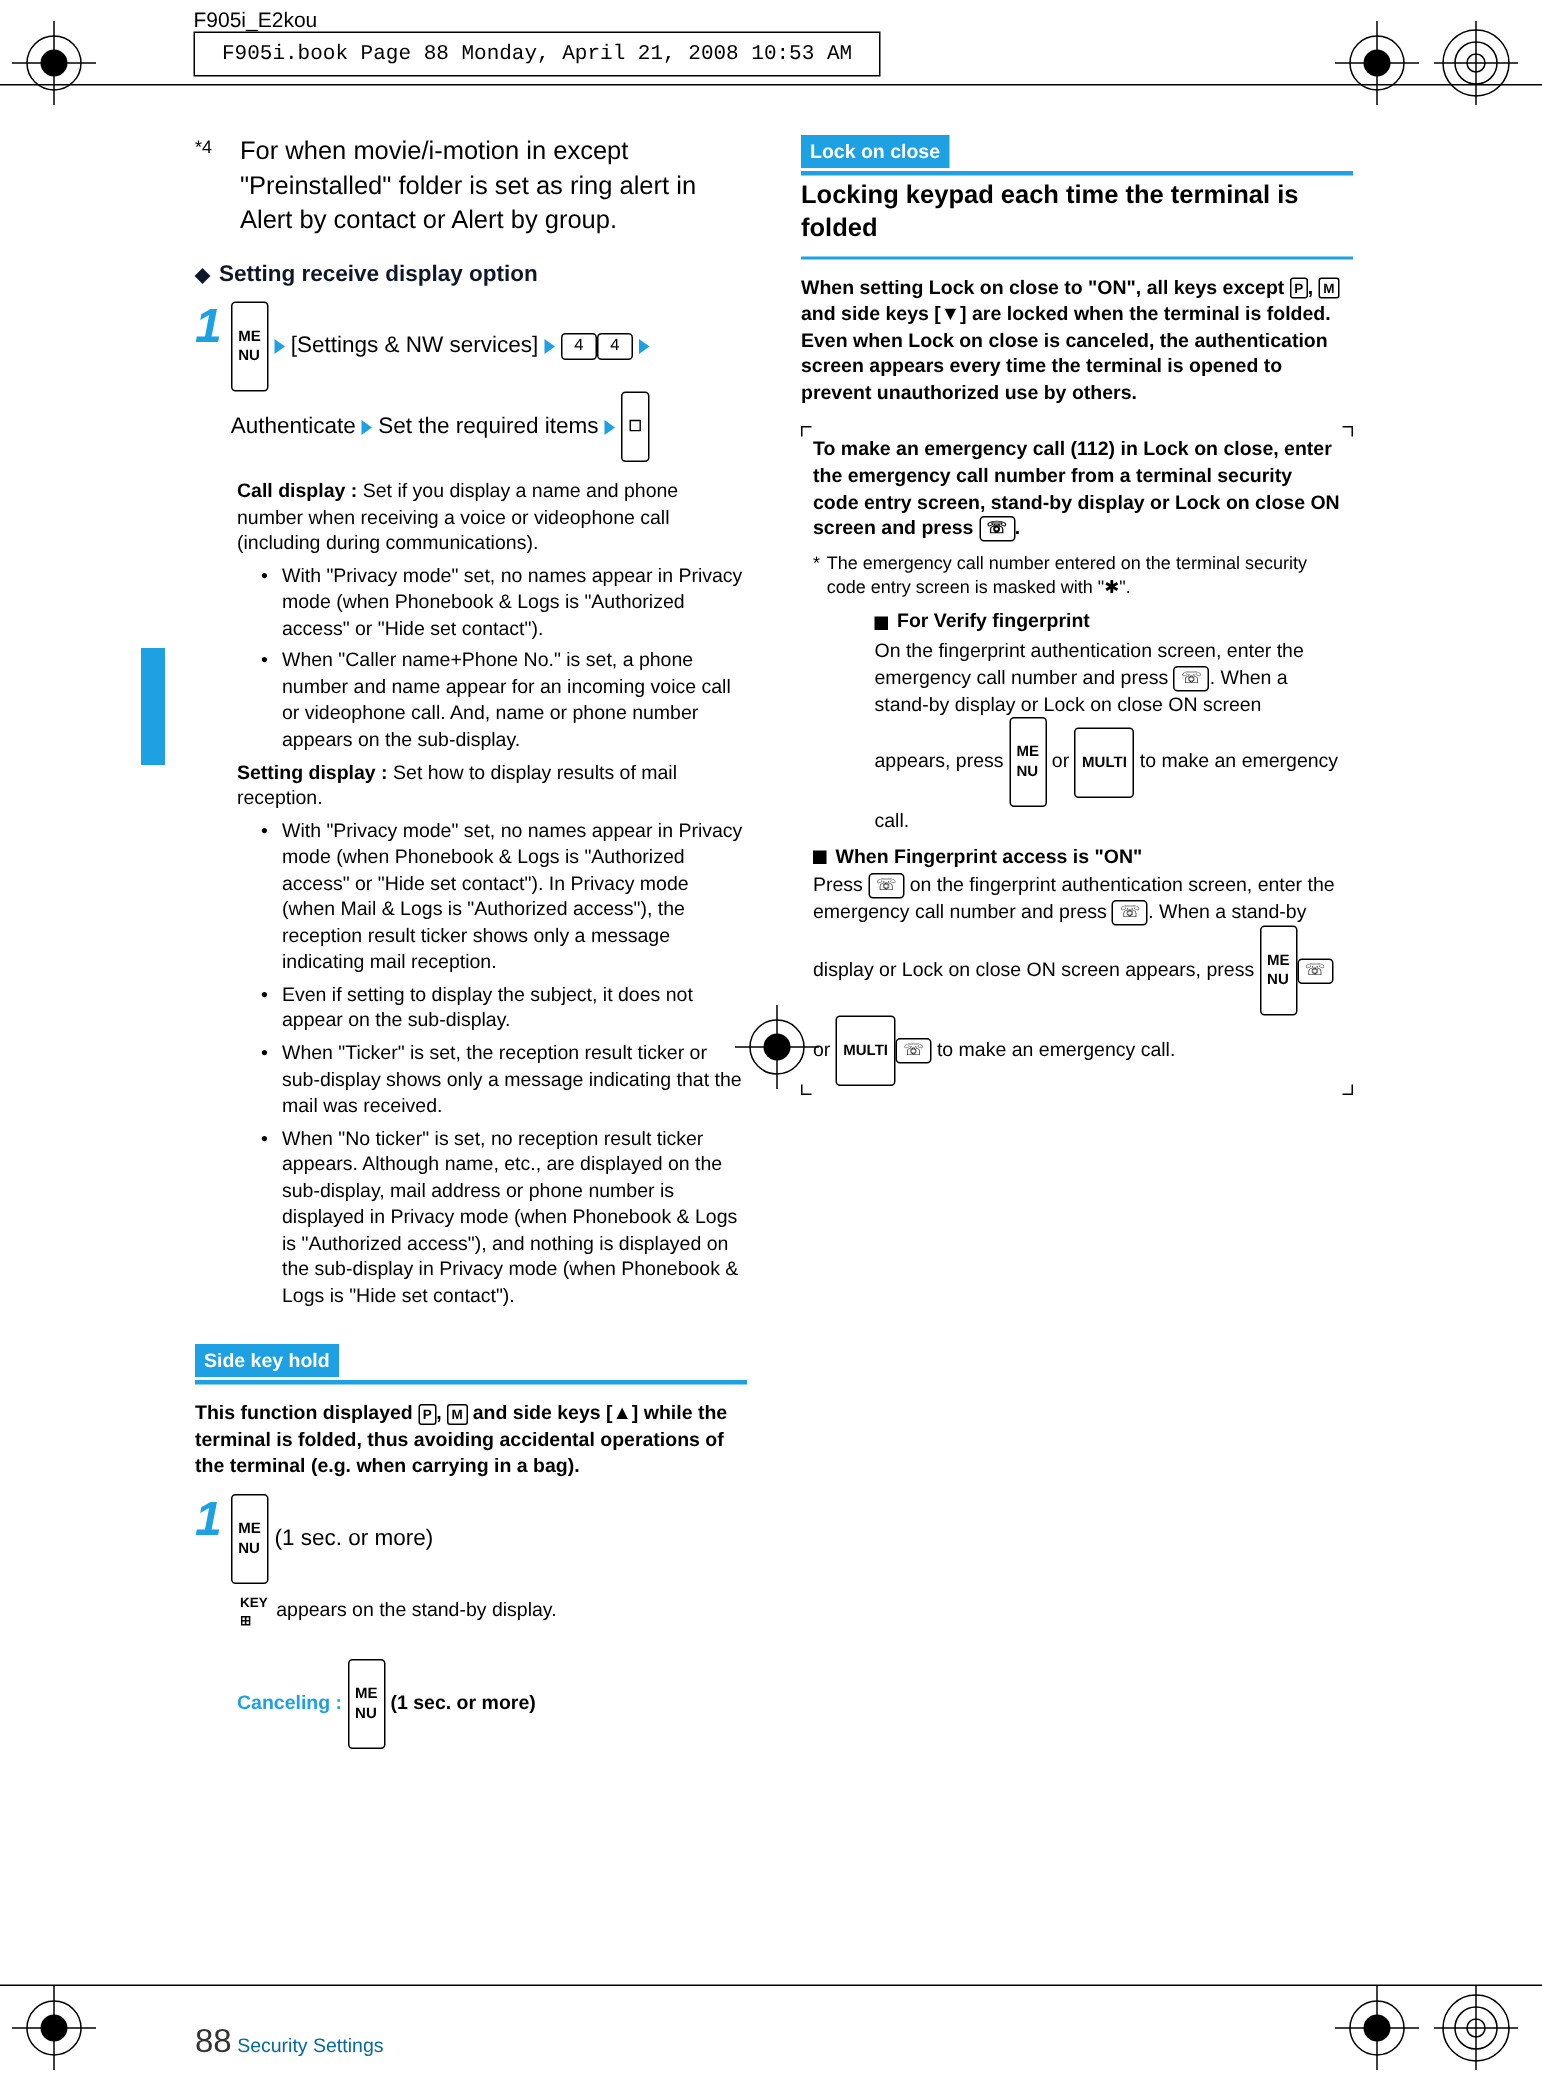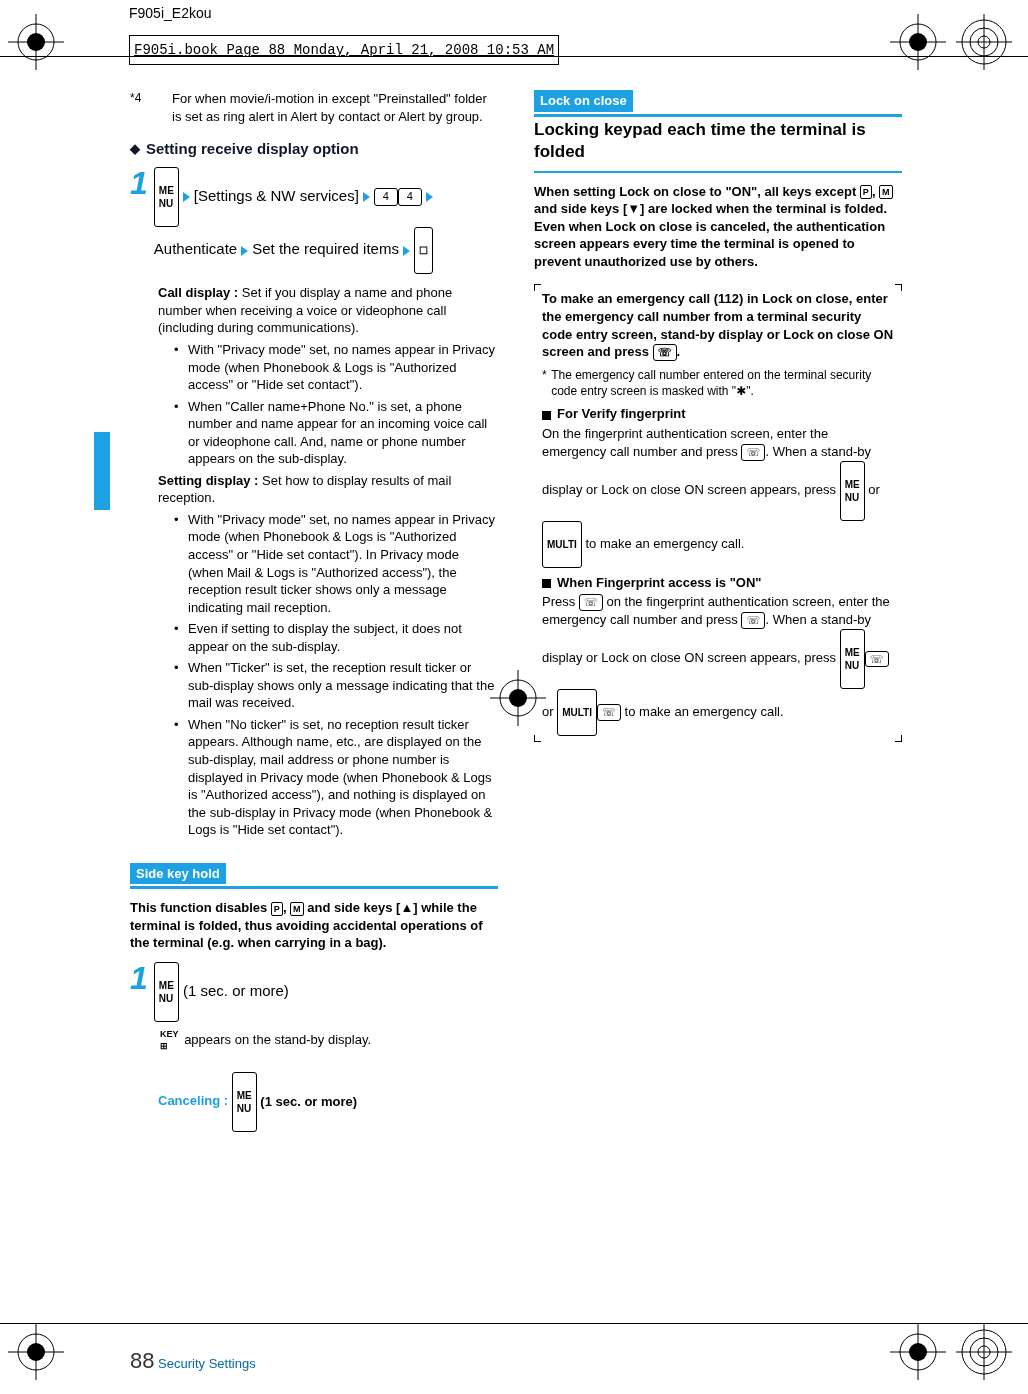--- a/index.html
+++ b/index.html
@@ -6,21 +6,21 @@
     margin: 0;
     padding: 0;
     width: 1028px;
     height: 1394px;
     font-family: Arial, Helvetica, sans-serif;
     color: #000;
     position: relative;
     background: #fff;
   }
   .header-block { position:absolute; top:5px; left:129px; font-size:14px; }
-  .book-info-box { border:1px solid #000; padding:6px 4px; font-family: "Courier New", monospace; font-size:14px; margin-top:14px; display:inline-block;text-decoration:underline; }
+  .book-info-box { border:1px solid #000; padding:6px 18px; font-family: "Courier New", monospace; font-size:14px; margin-top:0; display:inline-block; }
   .content { position:absolute; top:90px; left:130px; width:773px; display:flex; gap:36px; }
   .col { width:368px; font-size:13px; line-height:1.35; }
   .col-right { width:368px; font-size:13px; line-height:1.35; }
   .diamond-head { color:#0f172a; font-weight:bold; font-size:15px; margin:14px 0 8px 0; display:flex; align-items:center; }
   .diamond-head::before { content:"◆"; margin-right:6px; font-size:13px; }
   .step-num { color:#1ea1e3; font-size:32px; font-weight:bold; font-style:italic; vertical-align:top; margin-right:6px; line-height:1; }
   .step-row { display:flex; align-items:flex-start; margin-top:4px; }
   .step-body { font-size:15px; line-height:1.45; }
   .key-box { display:inline-block; border:1px solid #000; border-radius:3px; padding:16px 4px; font-size:10px; font-weight:bold; vertical-align:middle; line-height:1.3; background:#fff; font-family:Arial; }
   .key-phone { display:inline-block; border:1px solid #000; border-radius:3px; width:22px; text-align:center; font-size:11px; vertical-align:middle; }
@@ -95,21 +95,21 @@
   <div>F905i_E2kou</div>
   <div class="book-info-box">F905i.book  Page 88  Monday, April 21, 2008  10:53 AM</div>
 </div>
 <div style="position:absolute;top:56px;left:0;width:100%;border-top:1px solid #000;"></div>
 
 <div class="content">
 
   <div class="col">
     <div style="display:flex;">
       <span style="width:30px;font-size:12px;">*4</span>
-      <span style="font-size:13px;flex:1;margin-left:12px;">For when movie/i-motion in except "Preinstalled" folder is set as ring alert in Alert by contact or Alert by group.</span>
+      <span style="font-size:17px;flex:1;">For when movie/i-motion in except "Preinstalled" folder is set as ring alert in Alert by contact or Alert by group.</span>
     </div>
 
     <div class="diamond-head">Setting receive display option</div>
 
     <div class="step-row">
       <span class="step-num">1</span>
       <div class="step-body">
         <span class="key-box">ME<br>NU</span><span class="tri"></span><span>[Settings &amp; NW services]</span><span class="tri"></span><span class="key-phone">4</span><span class="key-phone">4</span><span class="tri"></span><span>Authenticate</span><span class="tri"></span><span>Set the required items</span><span class="tri"></span><span class="key-box">☐</span>
       </div>
     </div>
@@ -129,21 +129,21 @@
         <li>Even if setting to display the subject, it does not appear on the sub-display.</li>
         <li>When "Ticker" is set, the reception result ticker or sub-display shows only a message indicating that the mail was received.</li>
         <li>When "No ticker" is set, no reception result ticker appears. Although name, etc., are displayed on the sub-display, mail address or phone number is displayed in Privacy mode (when Phonebook &amp; Logs is "Authorized access"), and nothing is displayed on the sub-display in Privacy mode (when Phonebook &amp; Logs is "Hide set contact").</li>
       </ul>
     </div>
 
     <div class="teal-chip">Side key hold</div>
     <div class="teal-bar"></div>
 
     <div class="intro-bold">
-      <span>This function disables </span><span class="small-key">P</span>, <span class="small-key">M</span><span> and side keys [▲] while the terminal is folded, thus avoiding accidental operations of the terminal (e.g. when carrying in a bag).</span>
+      <span>This function displayed </span><span class="small-key">P</span>, <span class="small-key">M</span><span> and side keys [▲] while the terminal is folded, thus avoiding accidental operations of the terminal (e.g. when carrying in a bag).</span>
     </div>
 
     <div class="step-row" style="margin-top:10px;">
       <span class="step-num">1</span>
       <div class="step-body">
         <span class="key-box">ME<br>NU</span> <span>(1 sec. or more)</span>
       </div>
     </div>
     <div style="margin-left:28px;font-size:13px;margin-top:6px;">
       <span class="small-key" style="border:none;font-weight:bold;">KEY<br>⊞</span><span> appears on the stand-by display.</span>
@@ -169,21 +169,21 @@
       <div style="position:absolute;bottom:0;left:0;width:6px;height:6px;border-bottom:1px solid #000;border-left:1px solid #000;"></div>
       <div style="position:absolute;bottom:0;right:0;width:6px;height:6px;border-bottom:1px solid #000;border-right:1px solid #000;"></div>
 
       <div>
         <b><span>To make an emergency call (112) in Lock on close, enter the emergency call number from a terminal security code entry screen, stand-by display or Lock on close ON screen and press </span><span class="key-phone">☏</span>.</b>
       </div>
       <div style="display:flex;font-size:12px;margin-top:6px;">
         <span style="width:14px;">*</span>
           <span>The emergency call number entered on the terminal security code entry screen is masked with "✱".</span>
       </div>
-      <div style="margin-top:6px;">
+      <div style="margin-top:6px;margin-left:41px;">
         <span class="sq"></span><b>For Verify fingerprint</b>
         <div style="margin-top:2px;"><span>On the fingerprint authentication screen, enter the emergency call number and press </span><span class="key-phone">☏</span><span>. When a stand-by display or Lock on close ON screen appears, press </span><span class="key-box">ME<br>NU</span> or <span class="key-box">MULTI</span><span> to make an emergency call.</span></div>
       </div>
       <div style="margin-top:6px;">
         <span class="sq"></span><b>When Fingerprint access is "ON"</b>
         <div style="margin-top:2px;"><span>Press </span><span class="key-phone">☏</span><span> on the fingerprint authentication screen, enter the emergency call number and press </span><span class="key-phone">☏</span><span>. When a stand-by display or Lock on close ON screen appears, press </span><span class="key-box">ME<br>NU</span><span class="key-phone">☏</span> or <span class="key-box">MULTI</span><span class="key-phone">☏</span><span> to make an emergency call.</span></div>
       </div>
     </div>
   </div>
 </div>

